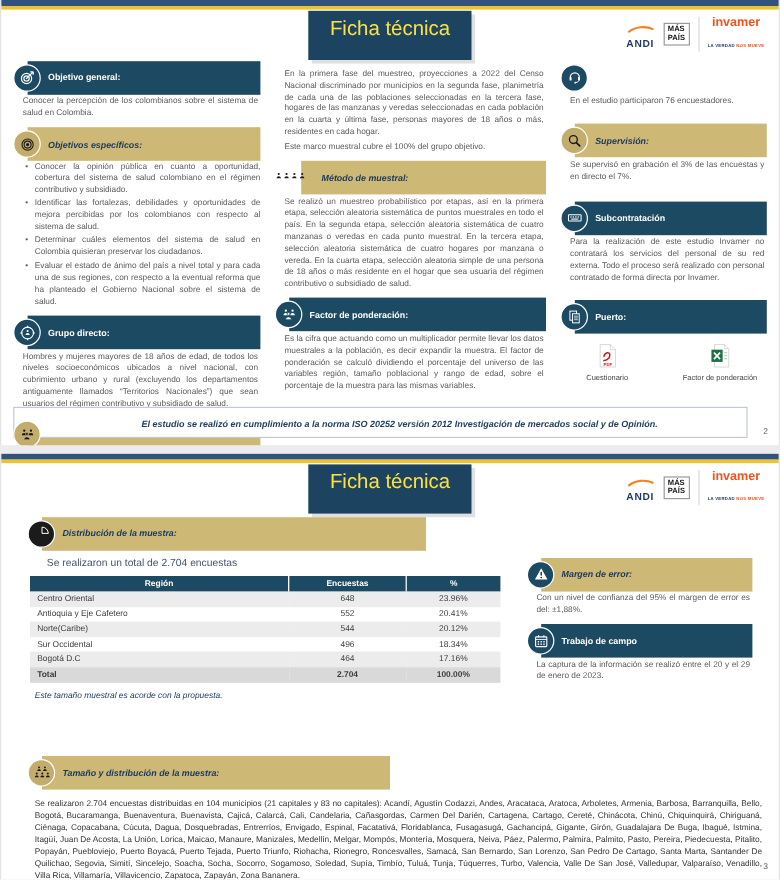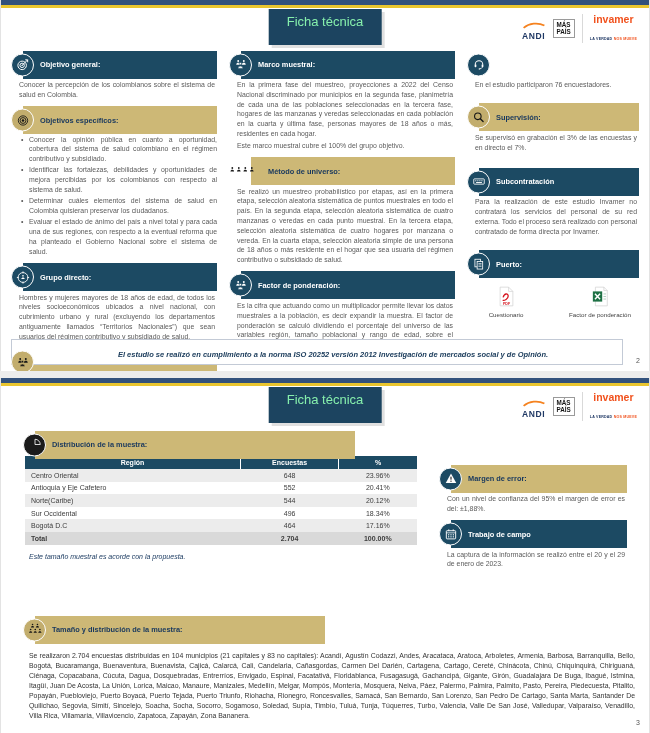--- a/index.html
+++ b/index.html
@@ -6,22 +6,22 @@
   html,body { width:650px; }
   body { height:733px; font-family:"Liberation Sans", sans-serif; background:#f0f0f0; position:relative; }
   .page { position:relative; background:#fff; overflow:hidden; border-left:1px solid #e3e3e3; border-right:1px solid #e3e3e3; }
   .page-1 { height:371px; }
   .page-2 { height:355px; }
   .page-sep { height:7px; background:#ececec; }
   .bar-navy-top { height:5px; background:#32517c; }
   .bar-gold-top { height:3px; background:#e9c52f; }
 
   .hdr { position:relative; height:38px; }
-  .title-box { position:absolute; left:50%; top:1px; transform:translateX(-50%); background:#1c4460; color:#86efac;
-               font-size:13px; padding:5px 18px 16px; box-shadow:3px 3px 0 rgba(0,0,0,.12); white-space:nowrap; }
+  .title-box { position:absolute; left:50%; top:1px; transform:translateX(-50%); background:#1c4460; color:#fde047;
+               font-size:17px; padding:5px 18px 16px; box-shadow:3px 3px 0 rgba(0,0,0,.12); white-space:nowrap; }
   .logos { position:absolute; right:8px; top:4px; display:flex; align-items:center; gap:7px; background:#fff; padding:2px 4px; }
   .logo-andi { text-align:center; line-height:1; }
   .andi-txt { font-weight:bold; color:#1f3864; font-size:8.5px; letter-spacing:.6px; display:block; }
   .logo-mp { border:1px solid #9a9a9a; padding:2px 3px; font-weight:bold; font-size:6.3px; line-height:1.1; color:#151515; }
   .logo-inv { border-left:1px solid #d9d9d9; padding-left:7px; text-align:center; line-height:1.1; }
   .inv-txt { color:#f1521e; font-weight:bold; font-size:10.5px; display:block; }
   .inv-tag { font-size:3.6px; font-weight:bold; letter-spacing:.2px; }
   .inv-tag .t1 { color:#1f3864; } .inv-tag .t2 { color:#f1521e; }
 
   .cols { display:flex; gap:12px; padding:7px 10px 0 10px; }
@@ -32,21 +32,21 @@
   .icircle { position:absolute; left:0; top:50%; transform:translateY(-50%); width:23px; height:23px; border-radius:50%;
              display:flex; align-items:center; justify-content:center; z-index:2; border:1.5px solid #fff; }
   .icircle.navy { background:#1c4a63; color:#fff; }
   .icircle.gold { background:#c2ad6d; color:#161616; }
   .icircle.dark { background:#1b1b1b; color:#fff; }
   .icircle svg { width:14px; height:14px; display:block; }
   .iplain { position:absolute; left:0; top:50%; transform:translateY(-50%); width:27px; color:#1c1c1c; z-index:2; }
   .iplain svg { width:26px; height:13px; display:block; }
   .sec-bar { margin-left:12px; flex:1; height:28px; display:flex; align-items:center; padding-left:17px; font-size:7.4px; font-weight:bold; }
   .sec-bar.navy { background:#1c4a63; color:#fff; }
-  .sec-bar.gold { background:#cdb876; color:#17375e; }
+  .sec-bar.gold { background:#cdb876; color:#17375e;font-style:italic; }
   .sec-body { margin:4px 2px 0 8px; font-size:6.9px; line-height:1.42; color:#5a5a5a; text-align:justify; }
   .sec-body p { margin:0 0 2px; }
   .bullets { margin:3px 0 0 10px; list-style:none; }
   .bullets li { position:relative; padding-left:8px; margin-bottom:1.5px; font-size:6.9px; line-height:1.42; color:#5a5a5a; text-align:justify; }
   .bullets li::before { content:"•"; position:absolute; left:0; top:0; }
 
   .annex-row { display:flex; justify-content:center; gap:30px; margin-top:10px; }
   .annex-item { width:64px; text-align:center; font-size:6.2px; color:#3f3f3f; line-height:1.3; cursor:pointer; }
   .annex-item svg { width:17px; height:21px; margin-bottom:2px; }
 
@@ -172,36 +172,20 @@
               </svg>
           </span>
           <div class="sec-bar gold">Método recolección de información:</div>
         </div>
 
       </div>
     </div>
 
     <div class="c2">
       <div class="sec">
-        <div class="sec-head">
-          <span class="icircle navy">
-            <svg viewBox="0 0 24 24">
-                <g transform="translate(1.2,2.2) scale(.5)">
-                  <path d="M12 10.6a3.3 3.3 0 1 0 0-6.6 3.3 3.3 0 0 0 0 6.6Zm-6.6 9.8c0-4.2 3-6.4 6.6-6.4s6.6 2.2 6.6 6.4Z" fill="currentColor"></path>
-                </g>
-                <g transform="translate(10.8,2.2) scale(.5)">
-                  <path d="M12 10.6a3.3 3.3 0 1 0 0-6.6 3.3 3.3 0 0 0 0 6.6Zm-6.6 9.8c0-4.2 3-6.4 6.6-6.4s6.6 2.2 6.6 6.4Z" fill="currentColor"></path>
-                </g>
-                <g transform="translate(3.6,6) scale(.62)">
-                  <path d="M12 10.6a3.3 3.3 0 1 0 0-6.6 3.3 3.3 0 0 0 0 6.6Zm-6.6 9.8c0-4.2 3-6.4 6.6-6.4s6.6 2.2 6.6 6.4Z" fill="currentColor" stroke="#1c4a63" stroke-width="1.6"></path>
-                </g>
-              </svg>
-          </span>
-          <div class="sec-bar navy">Marco muestral:</div>
-        </div>
         <div class="sec-body">
           <p>En la primera fase del muestreo, proyecciones a 2022 del Censo Nacional discriminado por municipios en la segunda fase, planimetría de cada una de las poblaciones seleccionadas en la tercera fase, hogares de las manzanas y veredas seleccionadas en cada población en la cuarta y última fase, personas mayores de 18 años o más, residentes en cada hogar.</p>
           <p>Este marco muestral cubre el 100% del grupo objetivo.</p>
         </div>
       </div>
 
       <div class="sec">
         <div class="sec-head">
           <span class="iplain">
             <svg viewBox="0 0 52 24" fill="currentColor">
@@ -212,21 +196,21 @@
                   <path d="M12 10.6a3.3 3.3 0 1 0 0-6.6 3.3 3.3 0 0 0 0 6.6Zm-6.6 9.8c0-4.2 3-6.4 6.6-6.4s6.6 2.2 6.6 6.4Z"></path>
                 </g>
                 <g transform="translate(26,2) scale(.55)">
                   <path d="M12 10.6a3.3 3.3 0 1 0 0-6.6 3.3 3.3 0 0 0 0 6.6Zm-6.6 9.8c0-4.2 3-6.4 6.6-6.4s6.6 2.2 6.6 6.4Z"></path>
                 </g>
                 <g transform="translate(39,2) scale(.55)">
                   <path d="M12 10.6a3.3 3.3 0 1 0 0-6.6 3.3 3.3 0 0 0 0 6.6Zm-6.6 9.8c0-4.2 3-6.4 6.6-6.4s6.6 2.2 6.6 6.4Z"></path>
                 </g>
               </svg>
           </span>
-          <div class="sec-bar gold" style="margin-left:22px">Método de universo:</div>
+          <div class="sec-bar gold" style="margin-left:22px">Método de muestral:</div>
         </div>
         <div class="sec-body">
             <p>Se realizó un muestreo probabilístico por etapas, así en la primera etapa, selección aleatoria sistemática de puntos muestrales en todo el país. En la segunda etapa, selección aleatoria sistemática de cuatro manzanas o veredas en cada punto muestral. En la tercera etapa, selección aleatoria sistemática de cuatro hogares por manzana o vereda. En la cuarta etapa, selección aleatoria simple de una persona de 18 años o más residente en el hogar que sea usuaria del régimen contributivo o subsidiado de salud.</p>
           </div>
       </div>
 
       <div class="sec">
         <div class="sec-head">
           <span class="icircle navy">
             <svg viewBox="0 0 24 24">
@@ -375,20 +359,21 @@
     <div class="p2-left">
       <div class="sec">
         <div class="sec-head">
           <span class="icircle dark">
             <svg viewBox="0 0 24 24">
                 <path d="M12 12 L12 3 A9 9 0 0 1 21 12 Z" fill="none" stroke="#fff" stroke-width="1.4"></path>
               </svg>
           </span>
           <div class="sec-bar gold">Distribución de la muestra:</div>
         </div>
+        <div class="intro-txt">Se realizaron un total de 2.704 encuestas</div>
         <table class="dist">
           <thead>
             <tr>
               <th style="width:55%">Región</th>
               <th style="width:25%">Encuestas</th>
               <th style="width:20%">%</th>
             </tr>
           </thead>
           <tbody>
             <tr class="odd">

